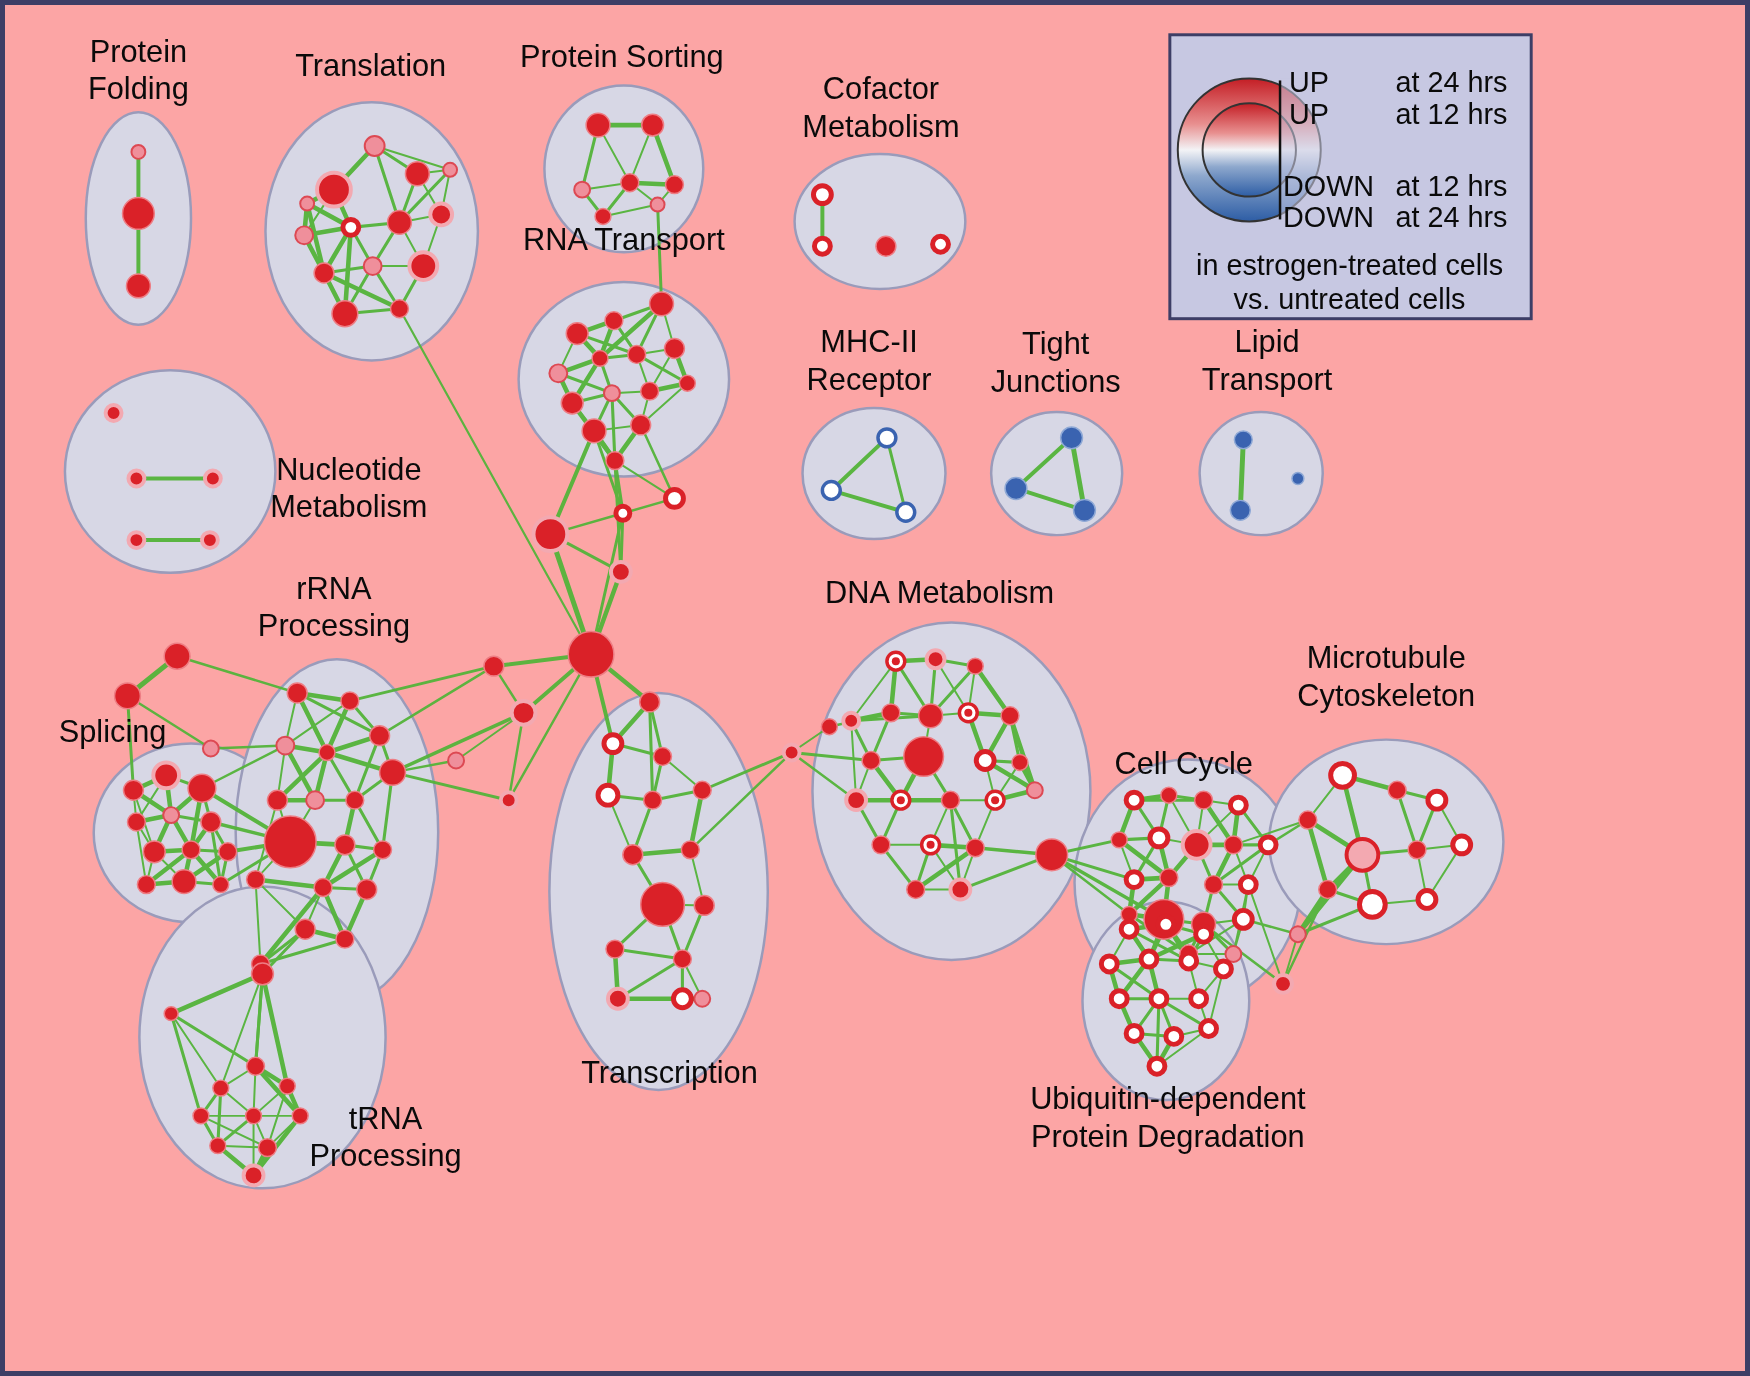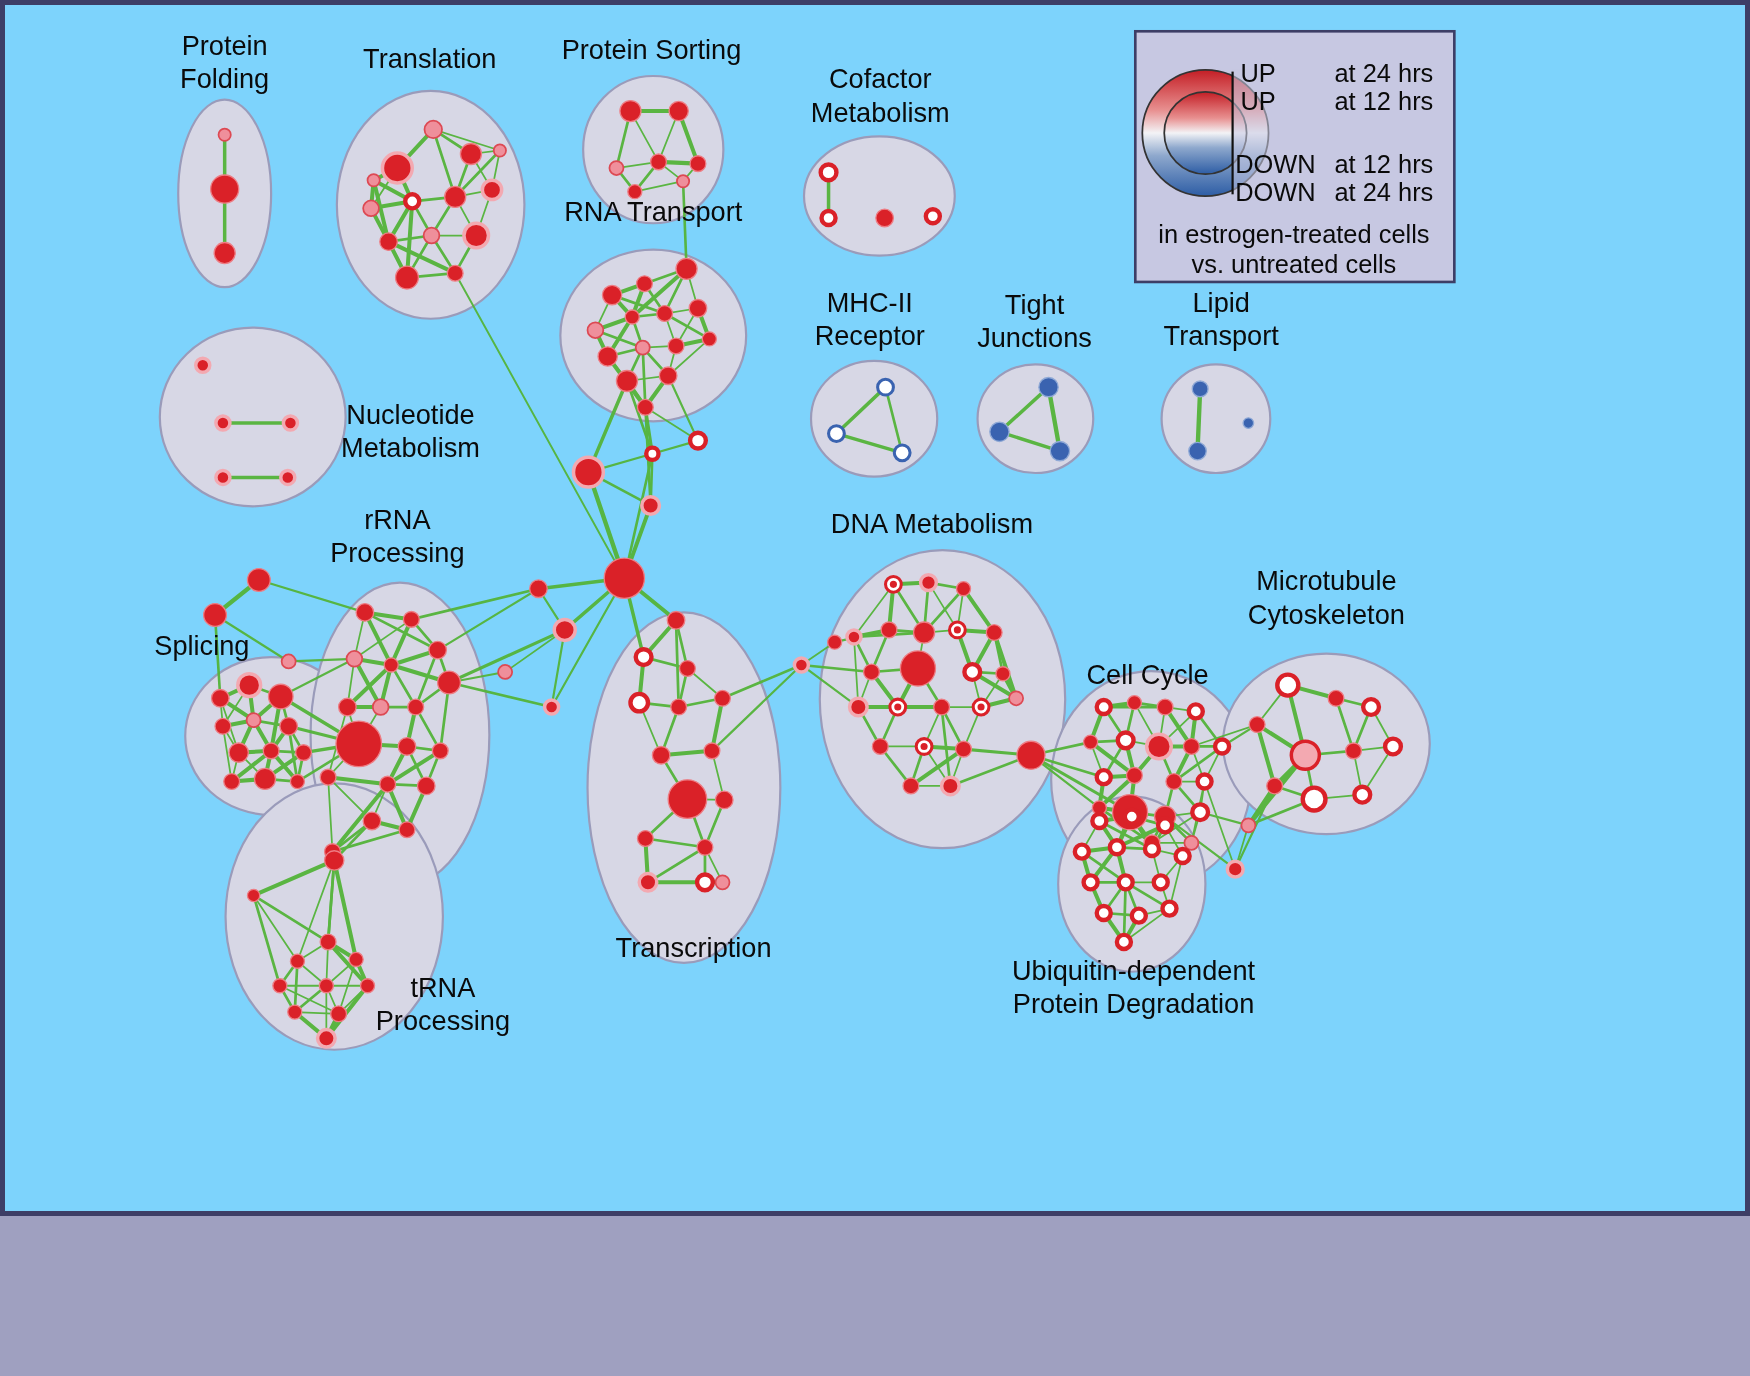--- a/index.html
+++ b/index.html
@@ -1,19 +1,19 @@
 <!DOCTYPE html>
 <html><head>
 <meta charset="utf-8">
 <style>
   html,body{margin:0;padding:0;background:#9fa0c0;}
   #figure{
-    width:1750px;height:1216px;
+    width:1750px;height:1376px;
     box-sizing:border-box;
-    background:#7dd3fc;
+    background:#fca5a5;
     border:5px solid #3d3e66;
     position:relative;
     font-family:"Liberation Sans",sans-serif;
   }
   #figure svg{display:block;width:100%;height:100%;}
 </style>
 </head>
 <body>
 
 <div id="figure">

